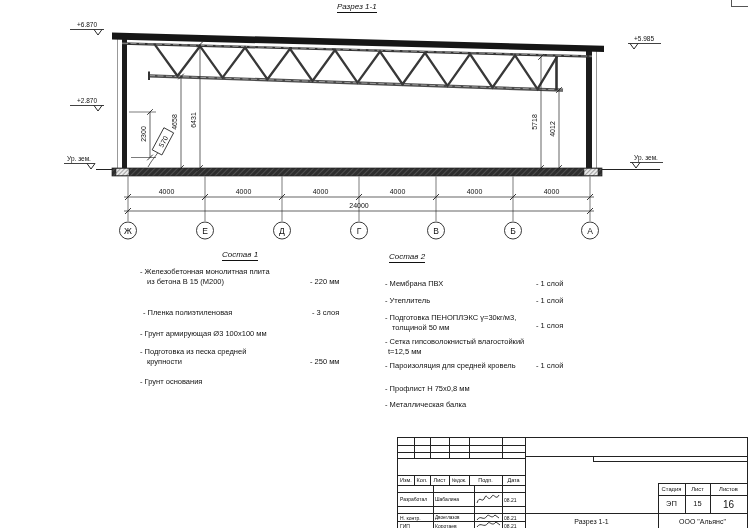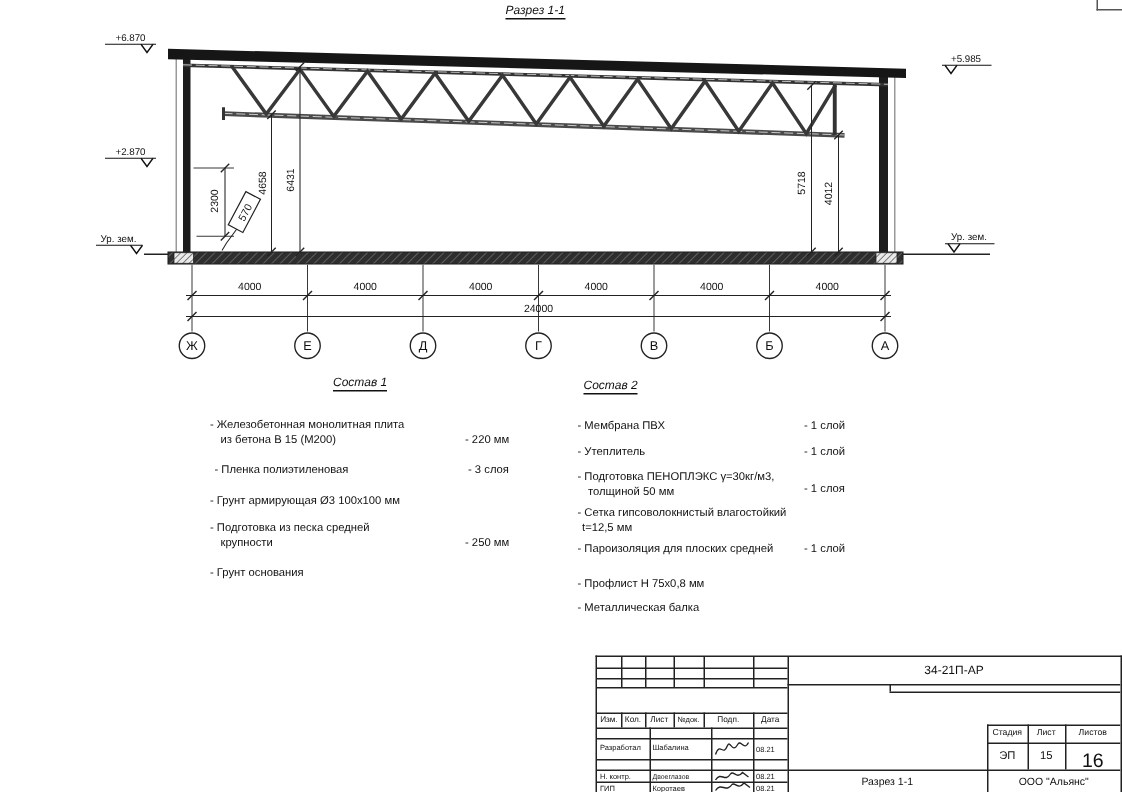--- a/index.html
+++ b/index.html
@@ -166,21 +166,21 @@
     <text x="436" y="233.5" text-anchor="middle">В</text>
     <circle cx="513" cy="230.5" r="8.5" fill="#fff" stroke="#222" stroke-width="0.9"></circle>
     <text x="513" y="233.5" text-anchor="middle">Б</text>
     <circle cx="590" cy="230.5" r="8.5" fill="#fff" stroke="#222" stroke-width="0.9"></circle>
     <text x="590" y="233.5" text-anchor="middle">А</text>
   </g>
 </svg>
 
 <div class="abs heading" style="left:222px;top:250px">Состав 1</div>
 <div class="abs" style="left:140px;top:0;width:220px">
-  <div class="s-item" style="top:278px">
+  <div class="s-item" style="top:267px">
     <div>- Железобетонная  монолитная плита</div>
     <div style="padding-left:7px">из бетона В 15 (М200)</div>
     <span class="s-val" style="left:170px;top:10px">- 220 мм</span>
   </div>
   <div class="s-item" style="top:308px;left:3px">
     <div>- Пленка полиэтиленовая</div>
     <span class="s-val" style="left:169px">- 3 слоя</span>
   </div>
   <div class="s-item" style="top:329px">
     <div>- Грунт армирующая Ø3 100х100 мм</div>
@@ -208,21 +208,21 @@
   <div class="s-item" style="top:313px">
     <div>- Подготовка ПЕНОПЛЭКС γ=30кг/м3,</div>
     <div style="padding-left:7px">толщиной 50 мм</div>
     <span class="s-val" style="left:151px;top:8px">- 1 слоя</span>
   </div>
   <div class="s-item" style="top:337px">
     <div>- Сетка гипсоволокнистый влагостойкий</div>
     <div style="padding-left:3px">t=12,5 мм</div>
   </div>
   <div class="s-item" style="top:361px">
-    <div>- Пароизоляция для плоских средней</div>
+    <div>- Пароизоляция для средней кровель</div>
     <span class="s-val" style="left:151px">- 1 слой</span>
   </div>
   <div class="s-item" style="top:384px">
     <div>- Профлист Н 75х0,8 мм</div>
   </div>
   <div class="s-item" style="top:400px">
     <div>- Металлическая балка</div>
   </div>
 </div>
 
@@ -278,30 +278,29 @@
   </svg>
   <div class="tb-txt" style="left:106px;top:77px;font-size:5px">08.21</div>
 
   <div class="tb-txt" style="left:2px;top:84.5px;font-size:5px">ГИП</div>
   <div class="tb-txt" style="left:37px;top:84.5px;font-size:5px">Коротаев</div>
   <svg class="abs" style="left:78px;top:83px" width="25" height="8" viewBox="0 0 25 8">
     <path d="M1 6 C5 0 8 8 12 2 C14 0 16 6 20 1 L24 4" fill="none" stroke="#222" stroke-width="0.9"></path>
   </svg>
   <div class="tb-txt" style="left:106px;top:85px;font-size:5px">08.21</div>
 
-  <div class="tb-txt ctr" style="left:127px;top:4px;width:222px;font-size:8px">34-21П-АР</div>
 
   <div class="hl" style="left:260px;top:45px;width:89px"></div>
   <div class="hl" style="left:260px;top:57px;width:89px"></div>
   <div class="hl" style="left:127px;top:75px;width:222px"></div>
   <div class="vl" style="left:260px;top:45px;height:46px"></div>
   <div class="vl" style="left:287px;top:45px;height:30px"></div>
   <div class="vl" style="left:312px;top:45px;height:30px"></div>
   <div class="tb-txt ctr" style="left:260px;top:47.5px;width:27px;font-size:5.8px">Стадия</div>
   <div class="tb-txt ctr" style="left:287px;top:47.5px;width:25px;font-size:5.8px">Лист</div>
   <div class="tb-txt ctr" style="left:312px;top:47.5px;width:37px;font-size:5.8px">Листов</div>
   <div class="tb-txt ctr" style="left:260px;top:61px;width:27px;font-size:7.5px">ЭП</div>
   <div class="tb-txt ctr" style="left:287px;top:61px;width:25px;font-size:7.5px">15</div>
-  <div class="tb-txt ctr" style="left:312px;top:61px;width:37px;font-size:13px">16</div>
+  <div class="tb-txt ctr" style="left:312px;top:61px;width:37px;font-size:10px">16</div>
 
   <div class="tb-txt ctr" style="left:127px;top:80px;width:133px;font-size:7px">Разрез 1-1</div>
   <div class="tb-txt ctr" style="left:260px;top:80px;width:89px;font-size:7px">ООО "Альянс"</div>
 </div>
 
 </body></html>

